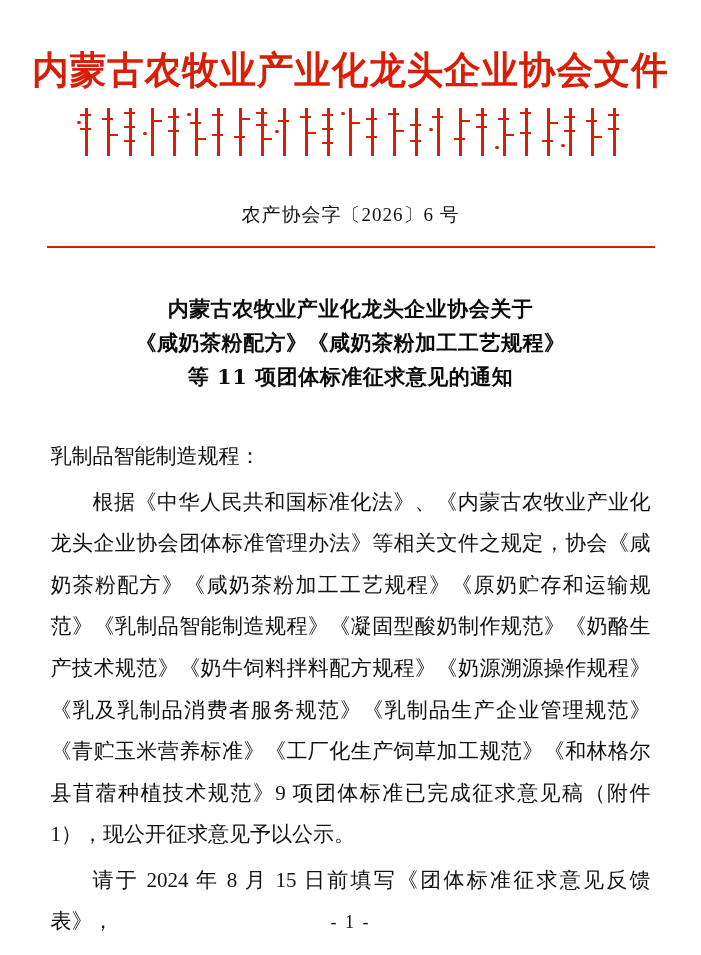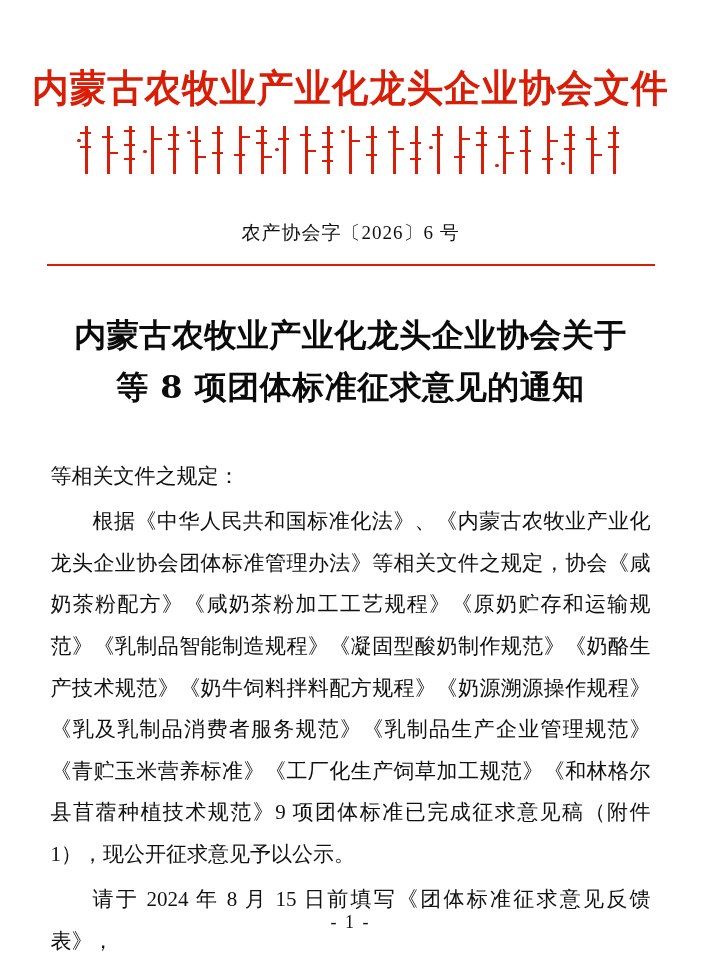--- a/index.html
+++ b/index.html
@@ -9,21 +9,21 @@
   }
   .page {
     position: relative;
     width: 701px;
     height: 955px;
     background: #ffffff;
     font-family: "Liberation Serif", "DejaVu Serif", serif;
     overflow: hidden;
   }
   .masthead {
-    margin-top: 64px;
+    margin-top: 46px;
     text-align: center;
   }
   .masthead-title {
     color: #d81e06;
     font-family: "DejaVu Serif", "Liberation Serif", serif;
     font-size: 38px;
     font-weight: bold;
     letter-spacing: 1px;
     line-height: 1.25;
     white-space: nowrap;
@@ -80,21 +80,21 @@
     margin: 18px auto 0 auto;
     width: 608px;
     height: 2.5px;
     background: #d81e06;
   }
   .doc-title {
     margin: 44px auto 0 auto;
     width: 600px;
     text-align: center;
     font-family: "DejaVu Serif", "Liberation Serif", serif;
-    font-size: 32px;
+    font-size: 21px;
     font-weight: bold;
     line-height: 1.62;
     color: #0b0b0b;
     letter-spacing: 0.5px;
   }
   .body-wrap {
     margin: 42px auto 0 auto;
     width: 600px;
     font-size: 21px;
     line-height: 1.98;
@@ -261,24 +261,25 @@
         </div>
     </div>
   </div>
 
   <div class="doc-number">农产协会字〔2026〕6 号</div>
 
   <div class="red-rule"></div>
 
   <div class="doc-title">
     <div>内蒙古农牧业产业化龙头企业协会关于</div>
-    <div>等 8 项团体标准征求意见的通知</div>
+    <div>《咸奶茶粉配方》《咸奶茶粉加工工艺规程》</div>
+    <div>等 11 项团体标准征求意见的通知</div>
   </div>
 
   <div class="body-wrap">
-    <p>等相关文件之规定：</p>
+    <p>乳制品智能制造规程：</p>
     <p class="indent2">根据《中华人民共和国标准化法》、《内蒙古农牧业产业化龙头企业协会团体标准管理办法》等相关文件之规定，协会《咸奶茶粉配方》《咸奶茶粉加工工艺规程》《原奶贮存和运输规范》《乳制品智能制造规程》《凝固型酸奶制作规范》《奶酪生产技术规范》《奶牛饲料拌料配方规程》《奶源溯源操作规程》《乳及乳制品消费者服务规范》《乳制品生产企业管理规范》《青贮玉米营养标准》《工厂化生产饲草加工规范》《和林格尔县苜蓿种植技术规范》9 项团体标准已完成征求意见稿（附件 1），现公开征求意见予以公示。</p>
     <p class="indent2">请于 2024 年 8 月 15 日前填写《团体标准征求意见反馈表》，</p>
   </div>
 
   <div class="footer-page">- 1 -</div>
 
 </div>
 
 </body></html>

